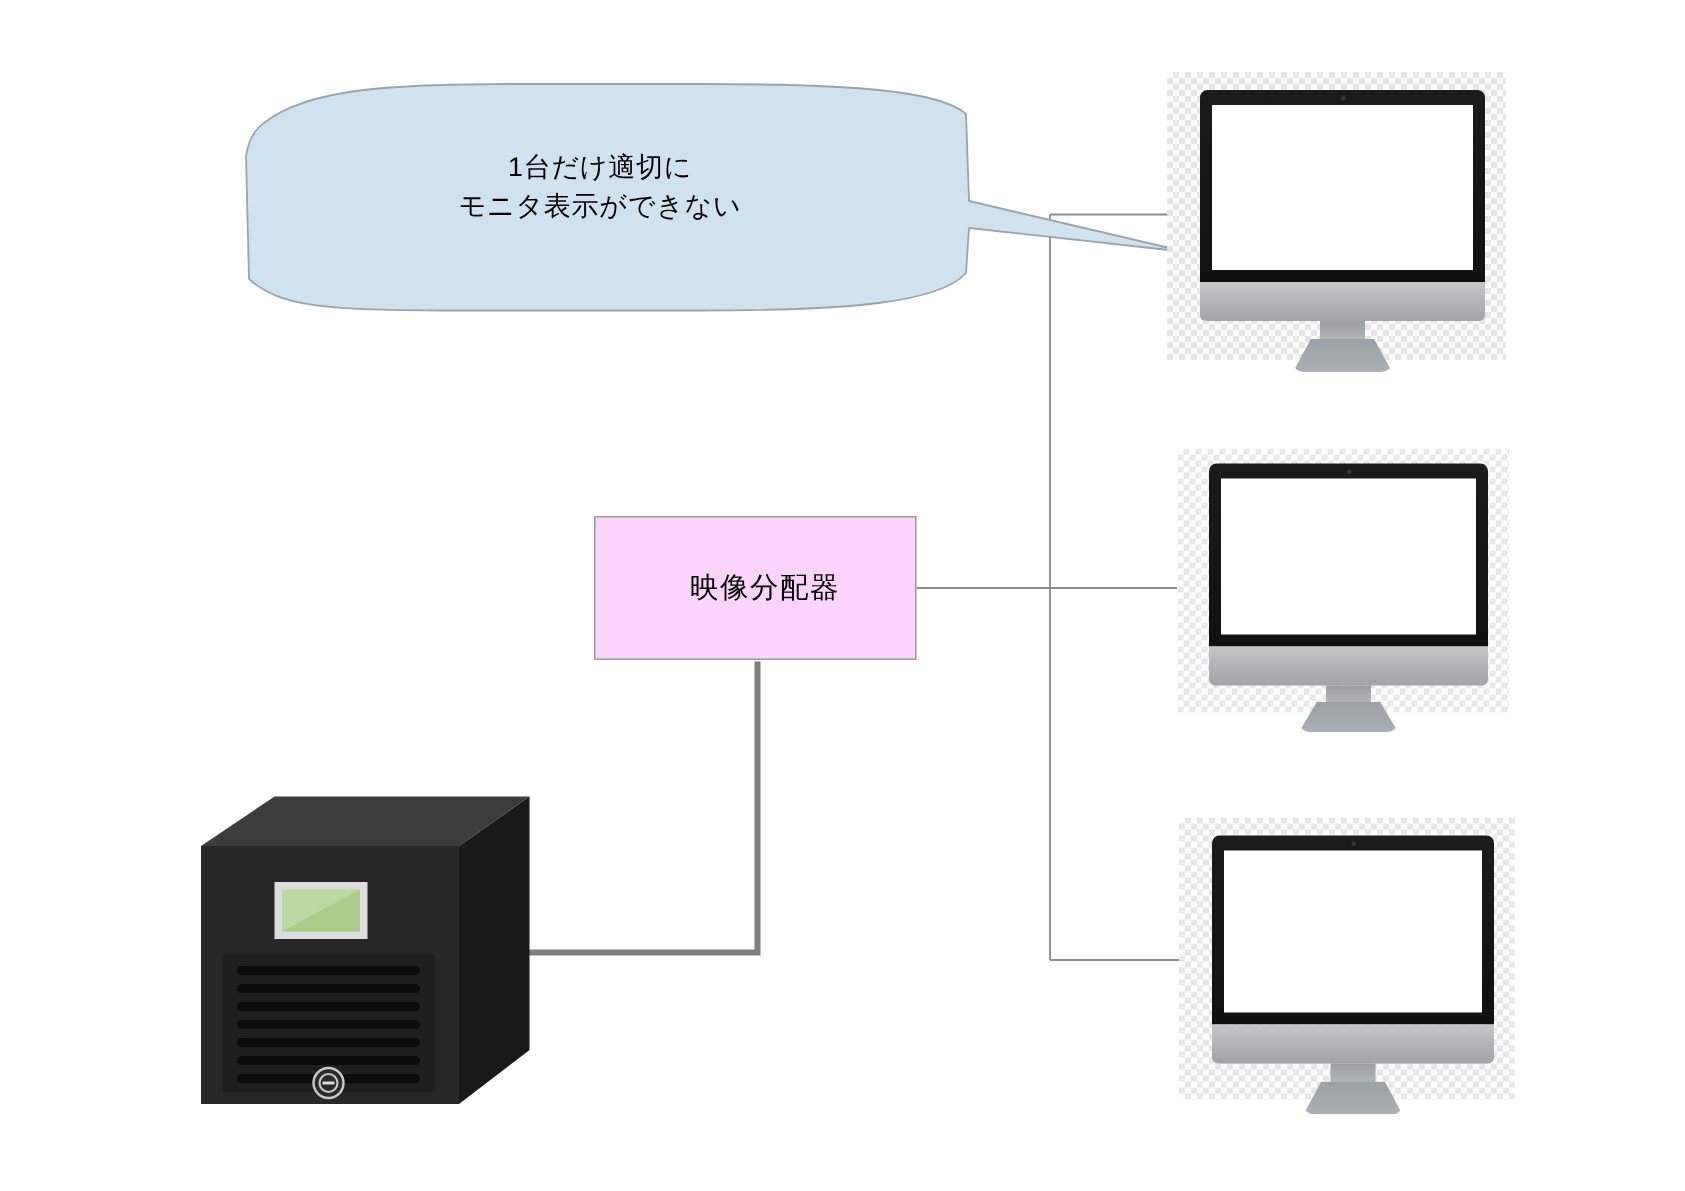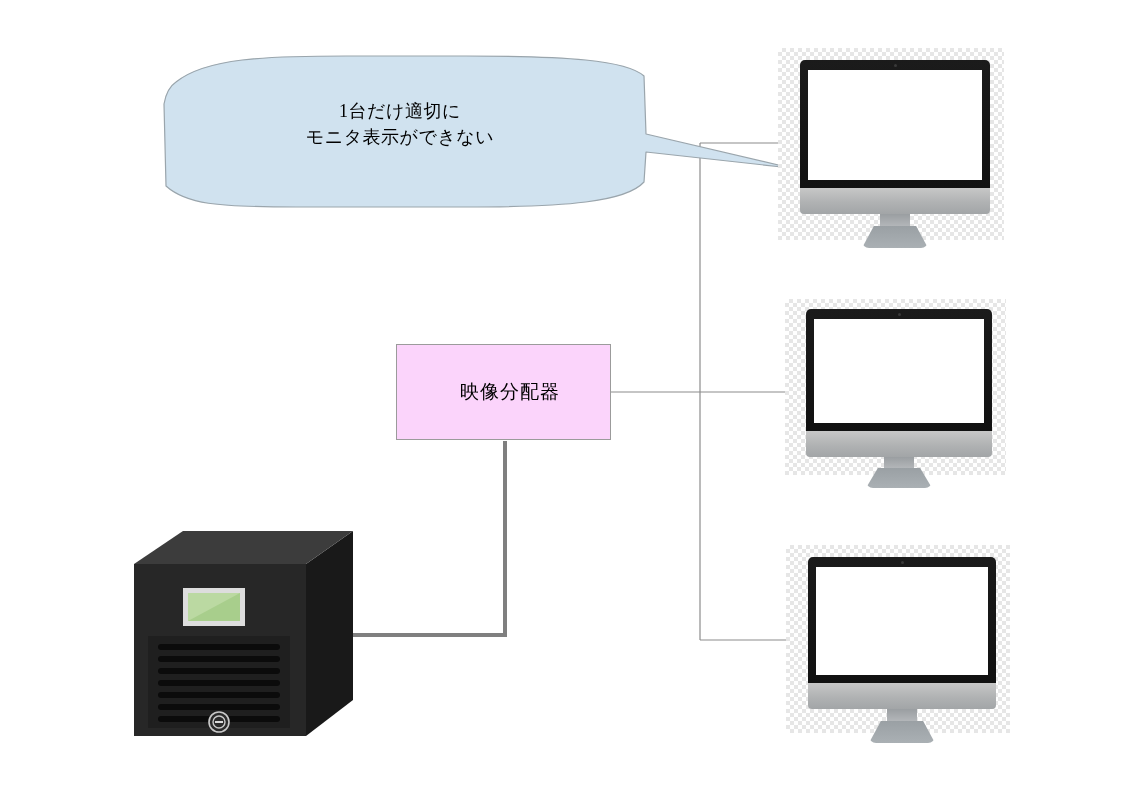--- a/index.html
+++ b/index.html
@@ -3,21 +3,21 @@
 <meta charset="utf-8">
 <style>
   html,body{margin:0;padding:0;}
   body{
     width:1123px;height:794px;
     background:#ffffff;
     font-family:"Liberation Sans","DejaVu Sans",sans-serif;
     overflow:hidden;
     position:relative;
   }
-  #stage{position:absolute;left:0;top:0;width:1123px;height:794px;font-family:Liberation Serif, serif;}
+  #stage{position:absolute;left:0;top:0;width:1123px;height:794px;}
 
   
   .wires{position:absolute;left:0;top:0;width:1123px;height:794px;}
 
   
   .callout{
     position:absolute;
     left:146px;top:56px;width:508px;height:152px;
   }
   .callout-svg{position:absolute;left:0;top:0;overflow:visible;}

